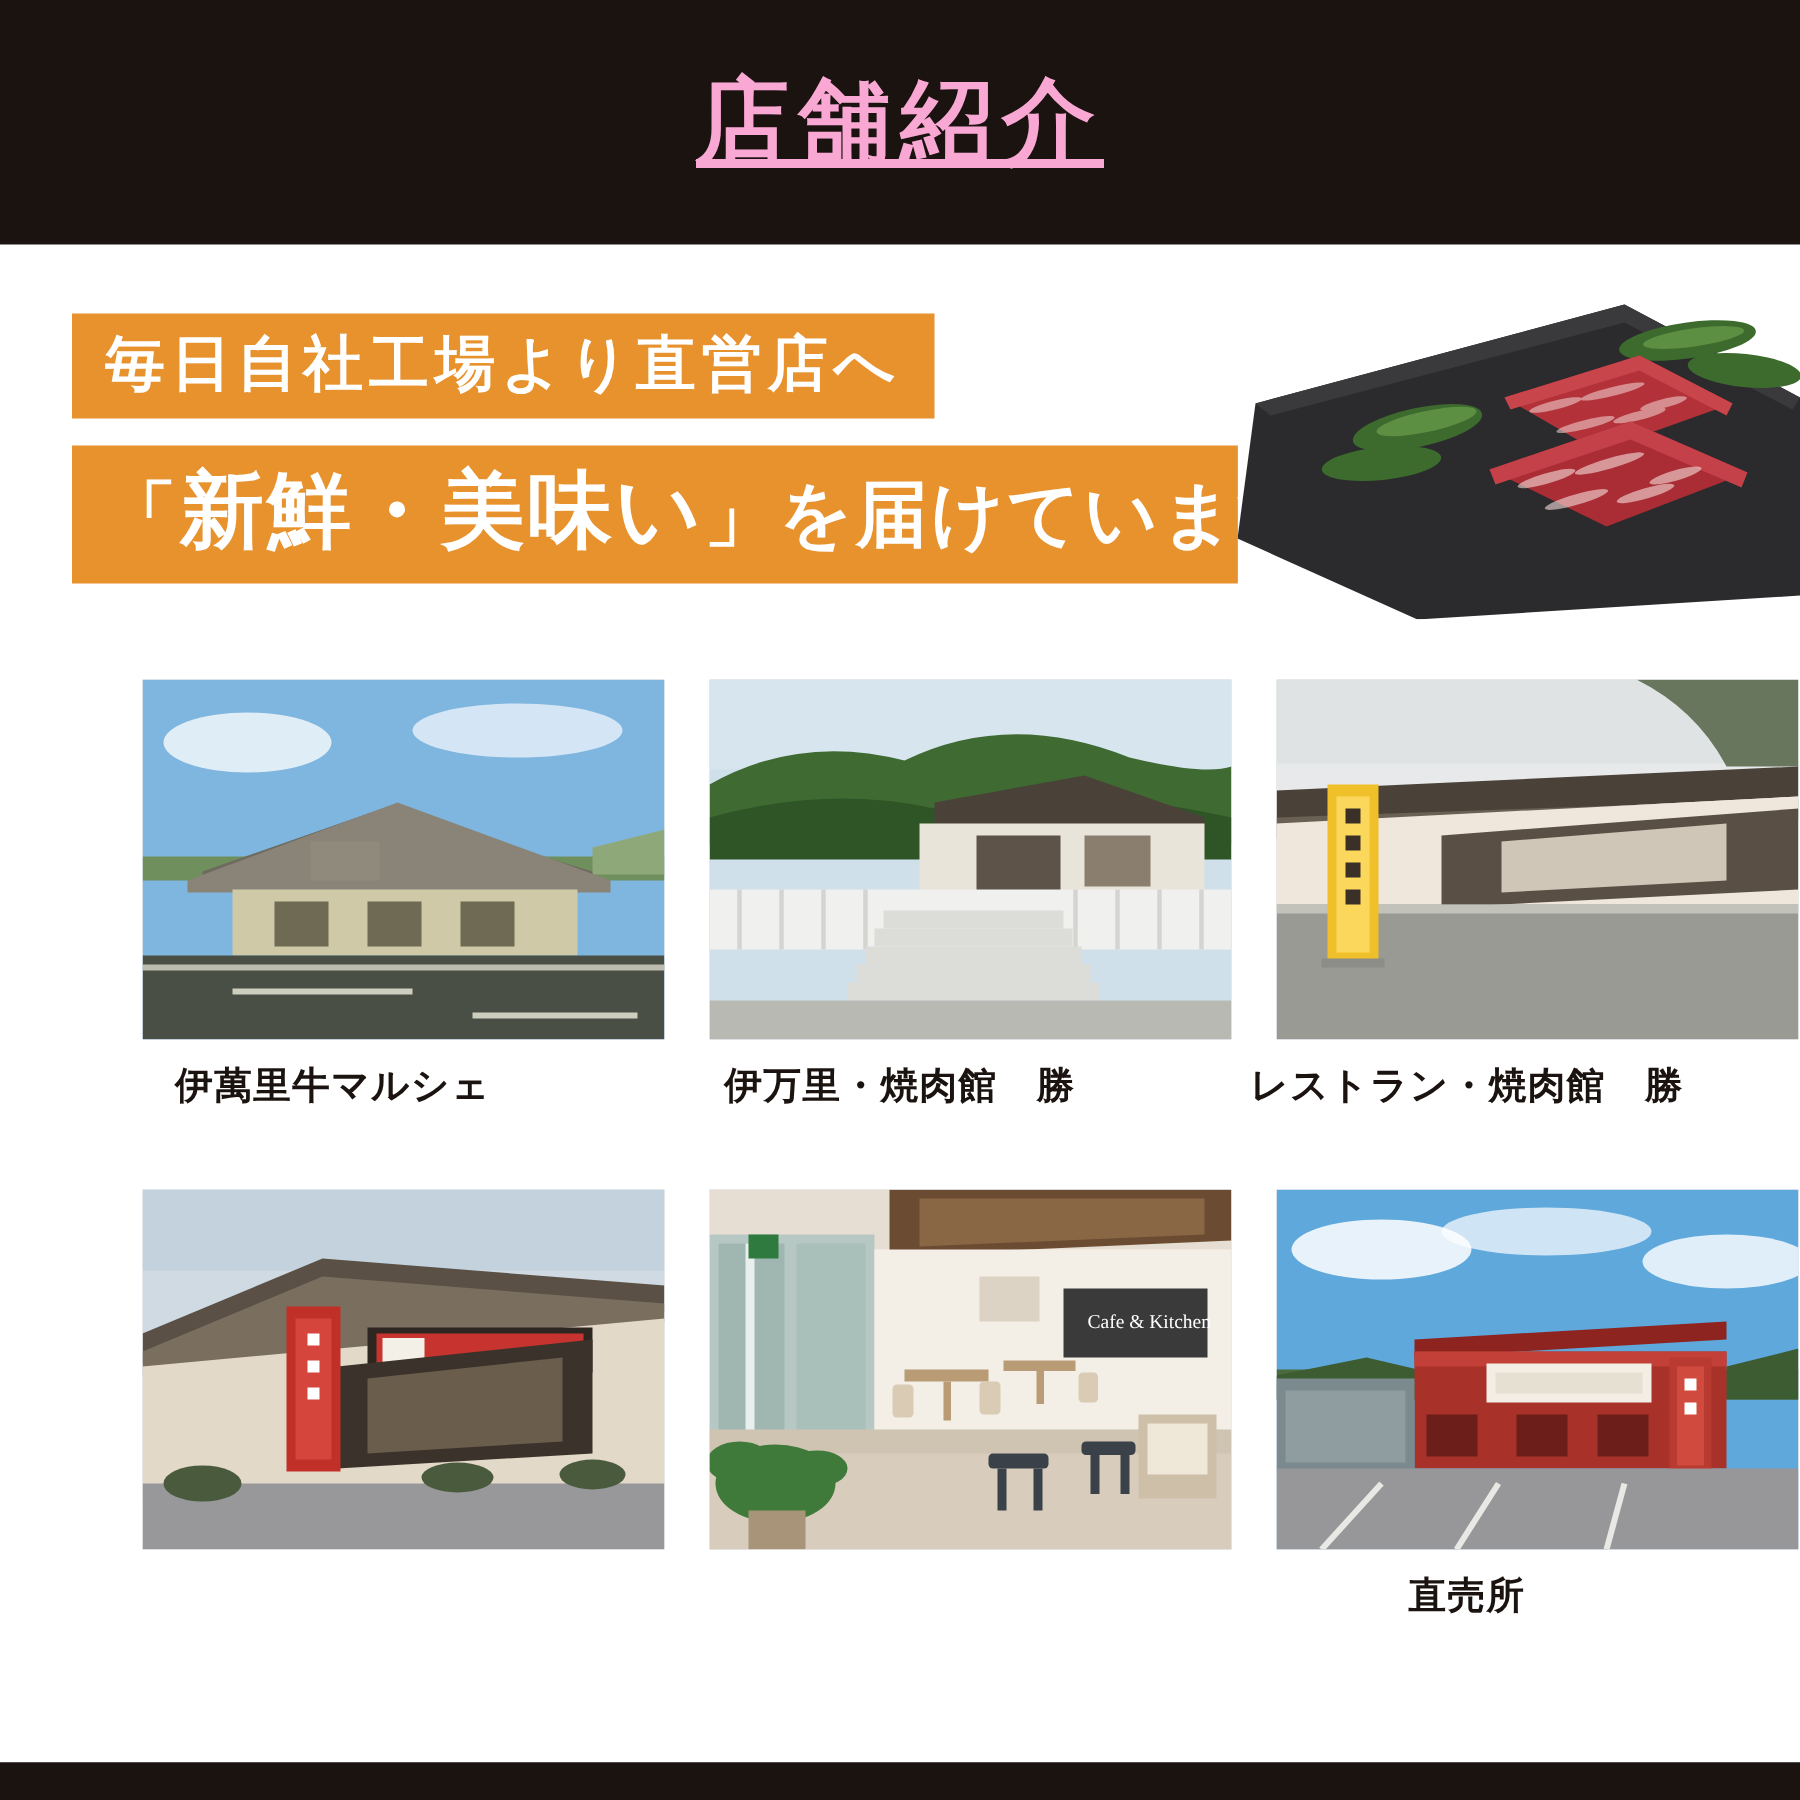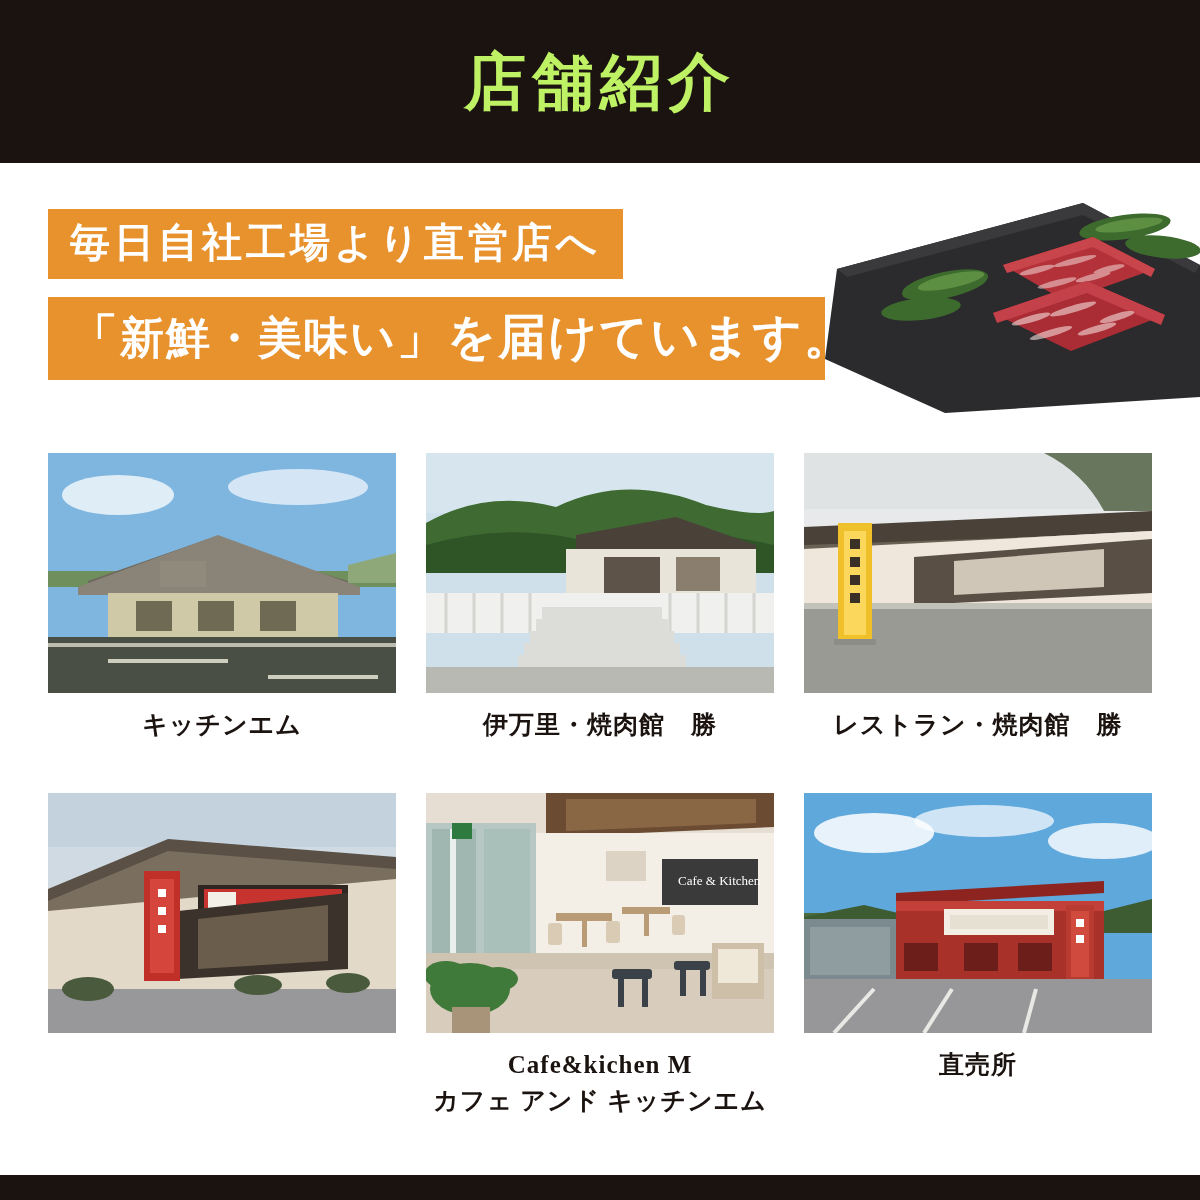--- a/index.html
+++ b/index.html
@@ -26,27 +26,28 @@
     top: 0;
     left: 0;
     width: 1200px;
     height: 163px;
     background: #1b1310;
     display: flex;
     align-items: center;
     justify-content: center;
   }
   .header-title {
-    color: #bef264;
+    color: #f9a8d4;
     font-size: 62px;
     font-weight: bold;
     letter-spacing: 6px;
     font-family: "Liberation Serif", serif;
     text-align: center;
     line-height: 1;
+    text-decoration: underline;
   }
   
   .content {
     position: absolute;
     top: 163px;
     left: 0;
     width: 1200px;
     height: 1012px;
     background: #ffffff;
   }
@@ -85,21 +86,21 @@
     color: #ffffff;
     font-size: 48px;
     font-weight: bold;
     letter-spacing: 2px;
     padding: 14px 22px 16px 22px;
     line-height: 1.1;
     font-family: "Liberation Serif", serif;
     white-space: nowrap;
   }
   .tagline-2 .emph {
-    font-size: 44px;
+    font-size: 56px;
   }
 
   
   .meat-photo {
     position: absolute;
     top: 10px;
     right: 0px;
     width: 375px;
     height: 240px;
     overflow: hidden;
@@ -119,20 +120,21 @@
   }
   .cell {
     width: 348px;
   }
   .thumb {
     width: 348px;
     height: 240px;
     overflow: hidden;
     background: #cfd6db;
     position: relative;
+    margin-left: 47px;
   }
   .thumb svg { display: block; }
   .caption {
     margin-top: 14px;
     text-align: center;
     font-size: 25px;
     font-weight: bold;
     line-height: 1.45;
     color: #1b1310;
     letter-spacing: 1px;
@@ -216,21 +218,21 @@
             <rect x="150" y="148" width="36" height="30" fill="#6e6a53"></rect>
             <rect x="212" y="148" width="36" height="30" fill="#6e6a53"></rect>
             <rect x="112" y="108" width="46" height="26" fill="#8f8a7c"></rect>
             <rect x="0" y="184" width="348" height="56" fill="#4a4f46"></rect>
             <rect x="0" y="190" width="348" height="4" fill="#d8d8c8" opacity="0.8"></rect>
             <rect x="60" y="206" width="120" height="4" fill="#e4e4d4" opacity="0.85"></rect>
             <rect x="220" y="222" width="110" height="4" fill="#e4e4d4" opacity="0.85"></rect>
           </svg>
         </div>
         <div class="caption">
-          <span>キッチンエム</span>
+          <span>伊萬里牛マルシェ</span>
         </div>
       </div>
 
       <div class="cell">
         <div class="thumb">
           <svg width="348" height="240" viewBox="0 0 348 240" xmlns="http://www.w3.org/2000/svg">
             <rect width="348" height="240" fill="#cfe0ea"></rect>
             <rect x="0" y="0" width="348" height="60" fill="#d7e6ee"></rect>
             <path d="M0,70 Q60,36 130,54 Q200,20 280,52 Q330,64 348,58 L348,110 L0,110 Z" fill="#3f6b33"></path>
             <path d="M0,92 Q80,70 150,86 Q230,66 348,92 L348,120 L0,120 Z" fill="#2f5527"></path>
@@ -381,24 +383,20 @@
             <rect x="292" y="156" width="40" height="34" fill="#efe7d8"></rect>
 
             <g fill="#3f7a3a">
               <ellipse cx="44" cy="196" rx="40" ry="26"></ellipse>
               <ellipse cx="20" cy="182" rx="22" ry="14"></ellipse>
               <ellipse cx="72" cy="186" rx="20" ry="12"></ellipse>
             </g>
             <rect x="26" y="214" width="38" height="26" fill="#a89478"></rect>
           </svg>
         </div>
-        <div class="caption">
-          <span>Cafe&amp;kichen M</span>
-          <span class="line2">カフェ アンド キッチンエム</span>
-        </div>
       </div>
 
       <div class="cell">
         <div class="thumb">
           <svg width="348" height="240" viewBox="0 0 348 240" xmlns="http://www.w3.org/2000/svg">
             <rect width="348" height="240" fill="#5fa8dc"></rect>
             <ellipse cx="70" cy="40" rx="60" ry="20" fill="#ffffff" opacity="0.85"></ellipse>
             <ellipse cx="180" cy="28" rx="70" ry="16" fill="#ffffff" opacity="0.7"></ellipse>
             <ellipse cx="300" cy="48" rx="56" ry="18" fill="#ffffff" opacity="0.8"></ellipse>
             <rect x="0" y="120" width="348" height="20" fill="#4a6b3c"></rect>

